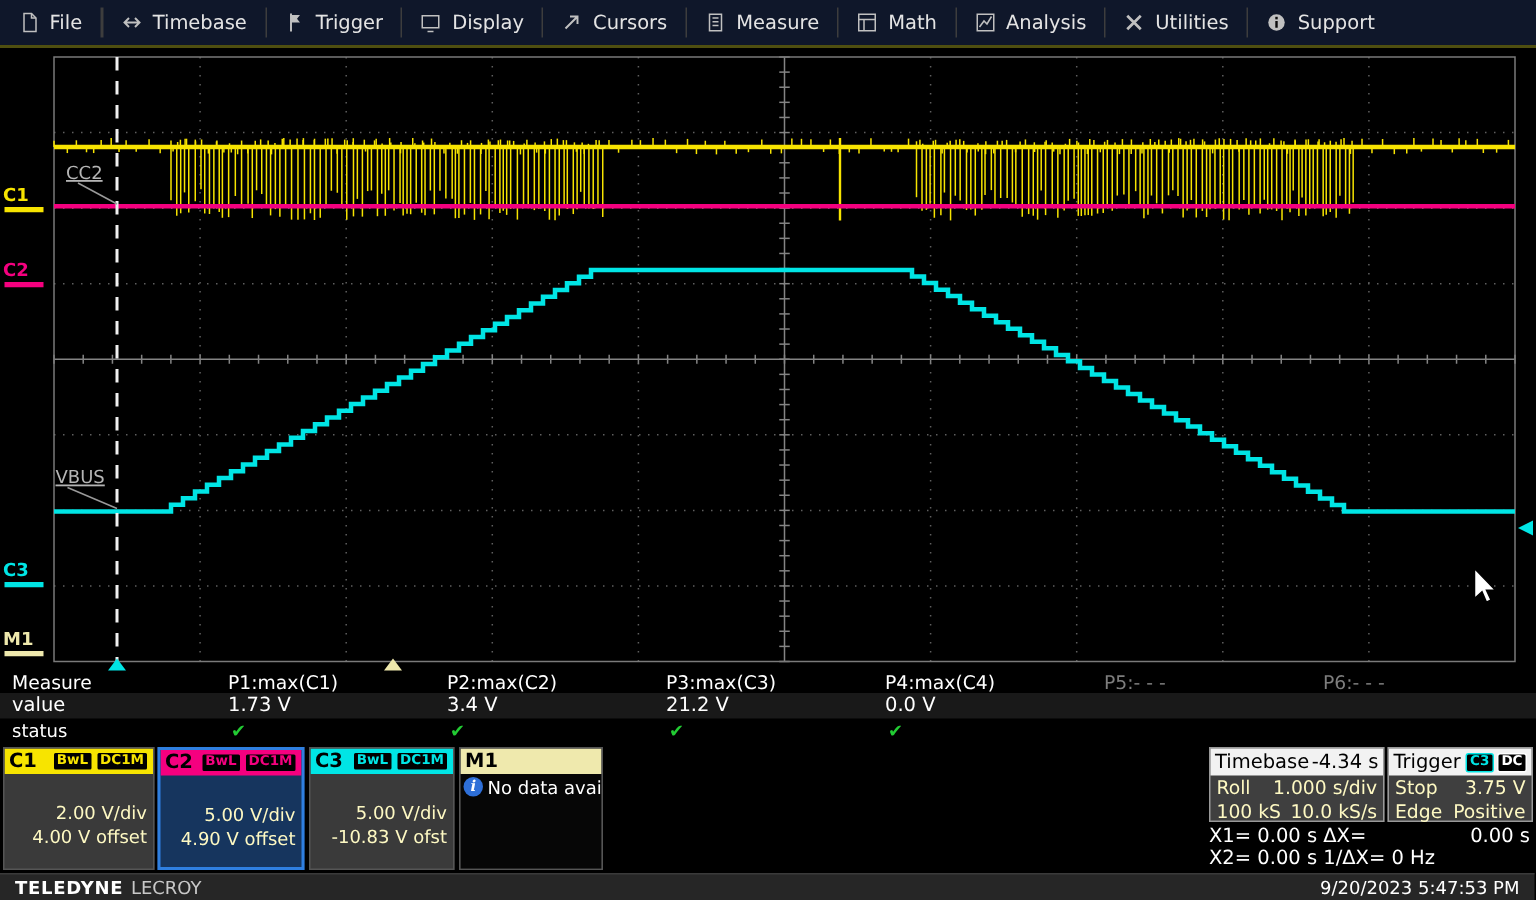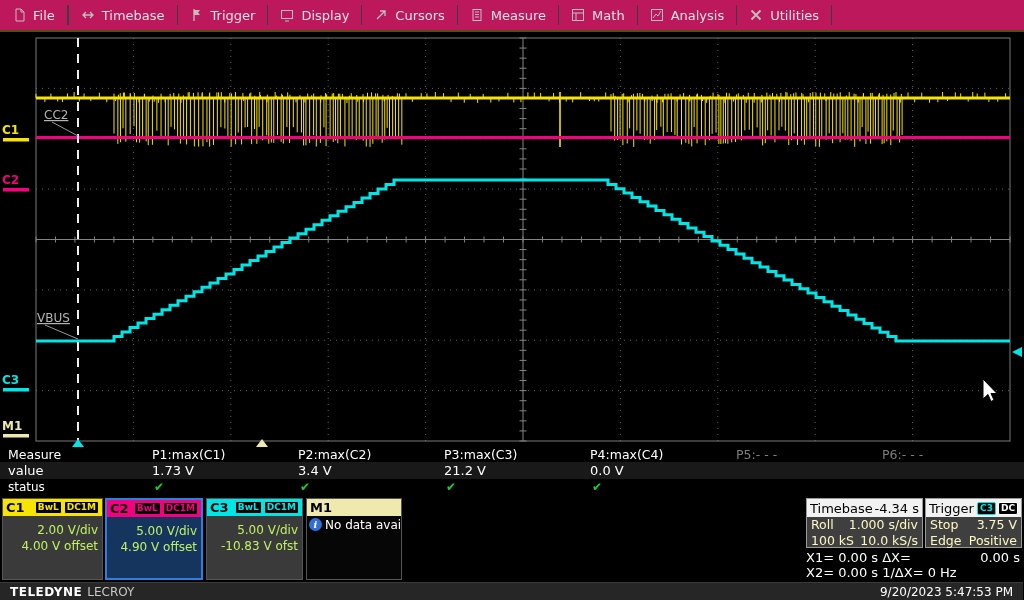--- a/index.html
+++ b/index.html
@@ -1,18 +1,18 @@
 <!DOCTYPE html>
 <html><head>
 <meta charset="utf-8">
 <style>
   html,body{margin:0;padding:0;background:#000;}
   .screen{position:relative;width:1024px;height:600px;background:#000;font-family:"DejaVu Sans","Liberation Sans",sans-serif;overflow:hidden;}
   
-  .menubar{position:absolute;top:0;left:0;right:0;height:30px;background:#be185d;border-bottom:2px solid #4f4f10;display:flex;align-items:center;box-sizing:content-box;}
+  .menubar{position:absolute;top:0;left:0;right:0;height:30px;background:#0f172a;border-bottom:2px solid #4f4f10;display:flex;align-items:center;box-sizing:content-box;}
   .menu-item{display:flex;align-items:center;gap:7px;padding:0 12px;height:100%;color:#e4e4e4;font-size:13px;cursor:default;}
   .menu-item svg{display:block;}
   .menu-sep{width:1px;height:20px;background:#3d3d3d;}
   
   #plot{position:absolute;top:32px;left:0;width:1024px;height:416px;background:#000;}
   #plot svg{position:absolute;inset:0;}
   
   .m-row{position:absolute;left:0;width:1024px;color:#fff;}
   #mrow1{top:448px;height:14px;font-size:12.5px;line-height:14px;}
   #mrow2{top:462px;height:17px;background:#191919;font-size:13px;line-height:17px;padding-left:16px;}
@@ -20,21 +20,21 @@
   .m-left{position:absolute;left:8px;}
   .m-col{position:absolute;white-space:nowrap;}
   .m-col.inactive{color:#7d7d7d;}
   .check{color:#22cc33;font-weight:bold;}
   
   .chbox{position:absolute;top:498px;height:82px;box-sizing:border-box;border:1px solid #555;background:#3a3a3a;overflow:hidden;}
   .chbox.selected{border:2px solid #2f7fe0;background:#16355e;}
   .ch-head{height:17px;display:flex;align-items:center;padding:0 3px;font-weight:bold;font-size:13px;color:#000;}
   .ch-badges{margin-left:auto;display:flex;gap:2px;}
   .badge{font-size:9px;font-weight:bold;background:#000;border-radius:2px;padding:0 2px;line-height:11px;border:1px solid;}
-  .ch-body{padding:6px 4px;text-align:right;color:#bef264;font-size:12px;line-height:16px;}
+  .ch-body{padding:18px 4px;text-align:right;color:#fef9c3;font-size:12px;line-height:16px;}
   .m1-body{display:flex;align-items:flex-start;background:#060606;color:#fff;font-size:12px;line-height:15px;padding:2px 2px;white-space:nowrap;overflow:hidden;height:calc(100% - 17px);}
   .info-dot{width:13px;height:13px;border-radius:50%;background:#2e6fd8;color:#fff;font-size:10px;font-weight:bold;font-style:italic;display:inline-flex;align-items:center;justify-content:center;margin-right:3px;flex:0 0 auto;font-family:"DejaVu Serif",serif;}
   
   .infobox{position:absolute;top:498px;height:50px;box-sizing:border-box;border:1px solid #999;background:#3f3f3f;}
   .ib-head{height:18px;background:#f2f2f2;color:#000;display:flex;align-items:center;padding:0 3px;font-size:13px;}
   .ib-head .ib-right{margin-left:auto;}
   .ib-row{display:flex;justify-content:space-between;padding:0 4px;color:#fef9c3;font-size:12.5px;line-height:15.5px;}
   
   .cursor-readout{position:absolute;left:806px;top:551px;width:214px;color:#fff;font-size:13px;line-height:14.5px;}
   .cr-line{display:flex;justify-content:space-between;}
@@ -112,20 +112,28 @@
         <span>Analysis</span>
       </div>
       <div class="menu-sep"></div>
       <div class="menu-item">
         <svg width="14" height="14" viewBox="0 0 14 14">
           <path d="M2.5 2.5l9 9M11.5 2.5l-9 9" stroke="#c0c0c0" stroke-width="1.8"></path>
         </svg>
         <span>Utilities</span>
       </div>
       <div class="menu-sep"></div>
+      <div class="menu-item">
+        <svg width="14" height="14" viewBox="0 0 14 14">
+          <circle cx="7" cy="7" r="5.5" fill="#c0c0c0"></circle>
+          <rect x="6.2" y="6" width="1.6" height="4.5" fill="#0b0b0b"></rect>
+          <rect x="6.2" y="3.2" width="1.6" height="1.7" fill="#0b0b0b"></rect>
+        </svg>
+        <span>Support</span>
+      </div>
     </nav>
 
   <div id="plot">
     <svg id="wave" width="1024" height="416" viewBox="0 32 1024 416">
         <line x1="133.4" y1="38" x2="133.4" y2="441" stroke="#5f5f5f" stroke-dasharray="1 5"></line>
         <line x1="230.8" y1="38" x2="230.8" y2="441" stroke="#5f5f5f" stroke-dasharray="1 5"></line>
         <line x1="328.20000000000005" y1="38" x2="328.20000000000005" y2="441" stroke="#5f5f5f" stroke-dasharray="1 5"></line>
         <line x1="425.6" y1="38" x2="425.6" y2="441" stroke="#5f5f5f" stroke-dasharray="1 5"></line>
         <line x1="620.4000000000001" y1="38" x2="620.4000000000001" y2="441" stroke="#5f5f5f" stroke-dasharray="1 5"></line>
         <line x1="717.8000000000001" y1="38" x2="717.8000000000001" y2="441" stroke="#5f5f5f" stroke-dasharray="1 5"></line>

